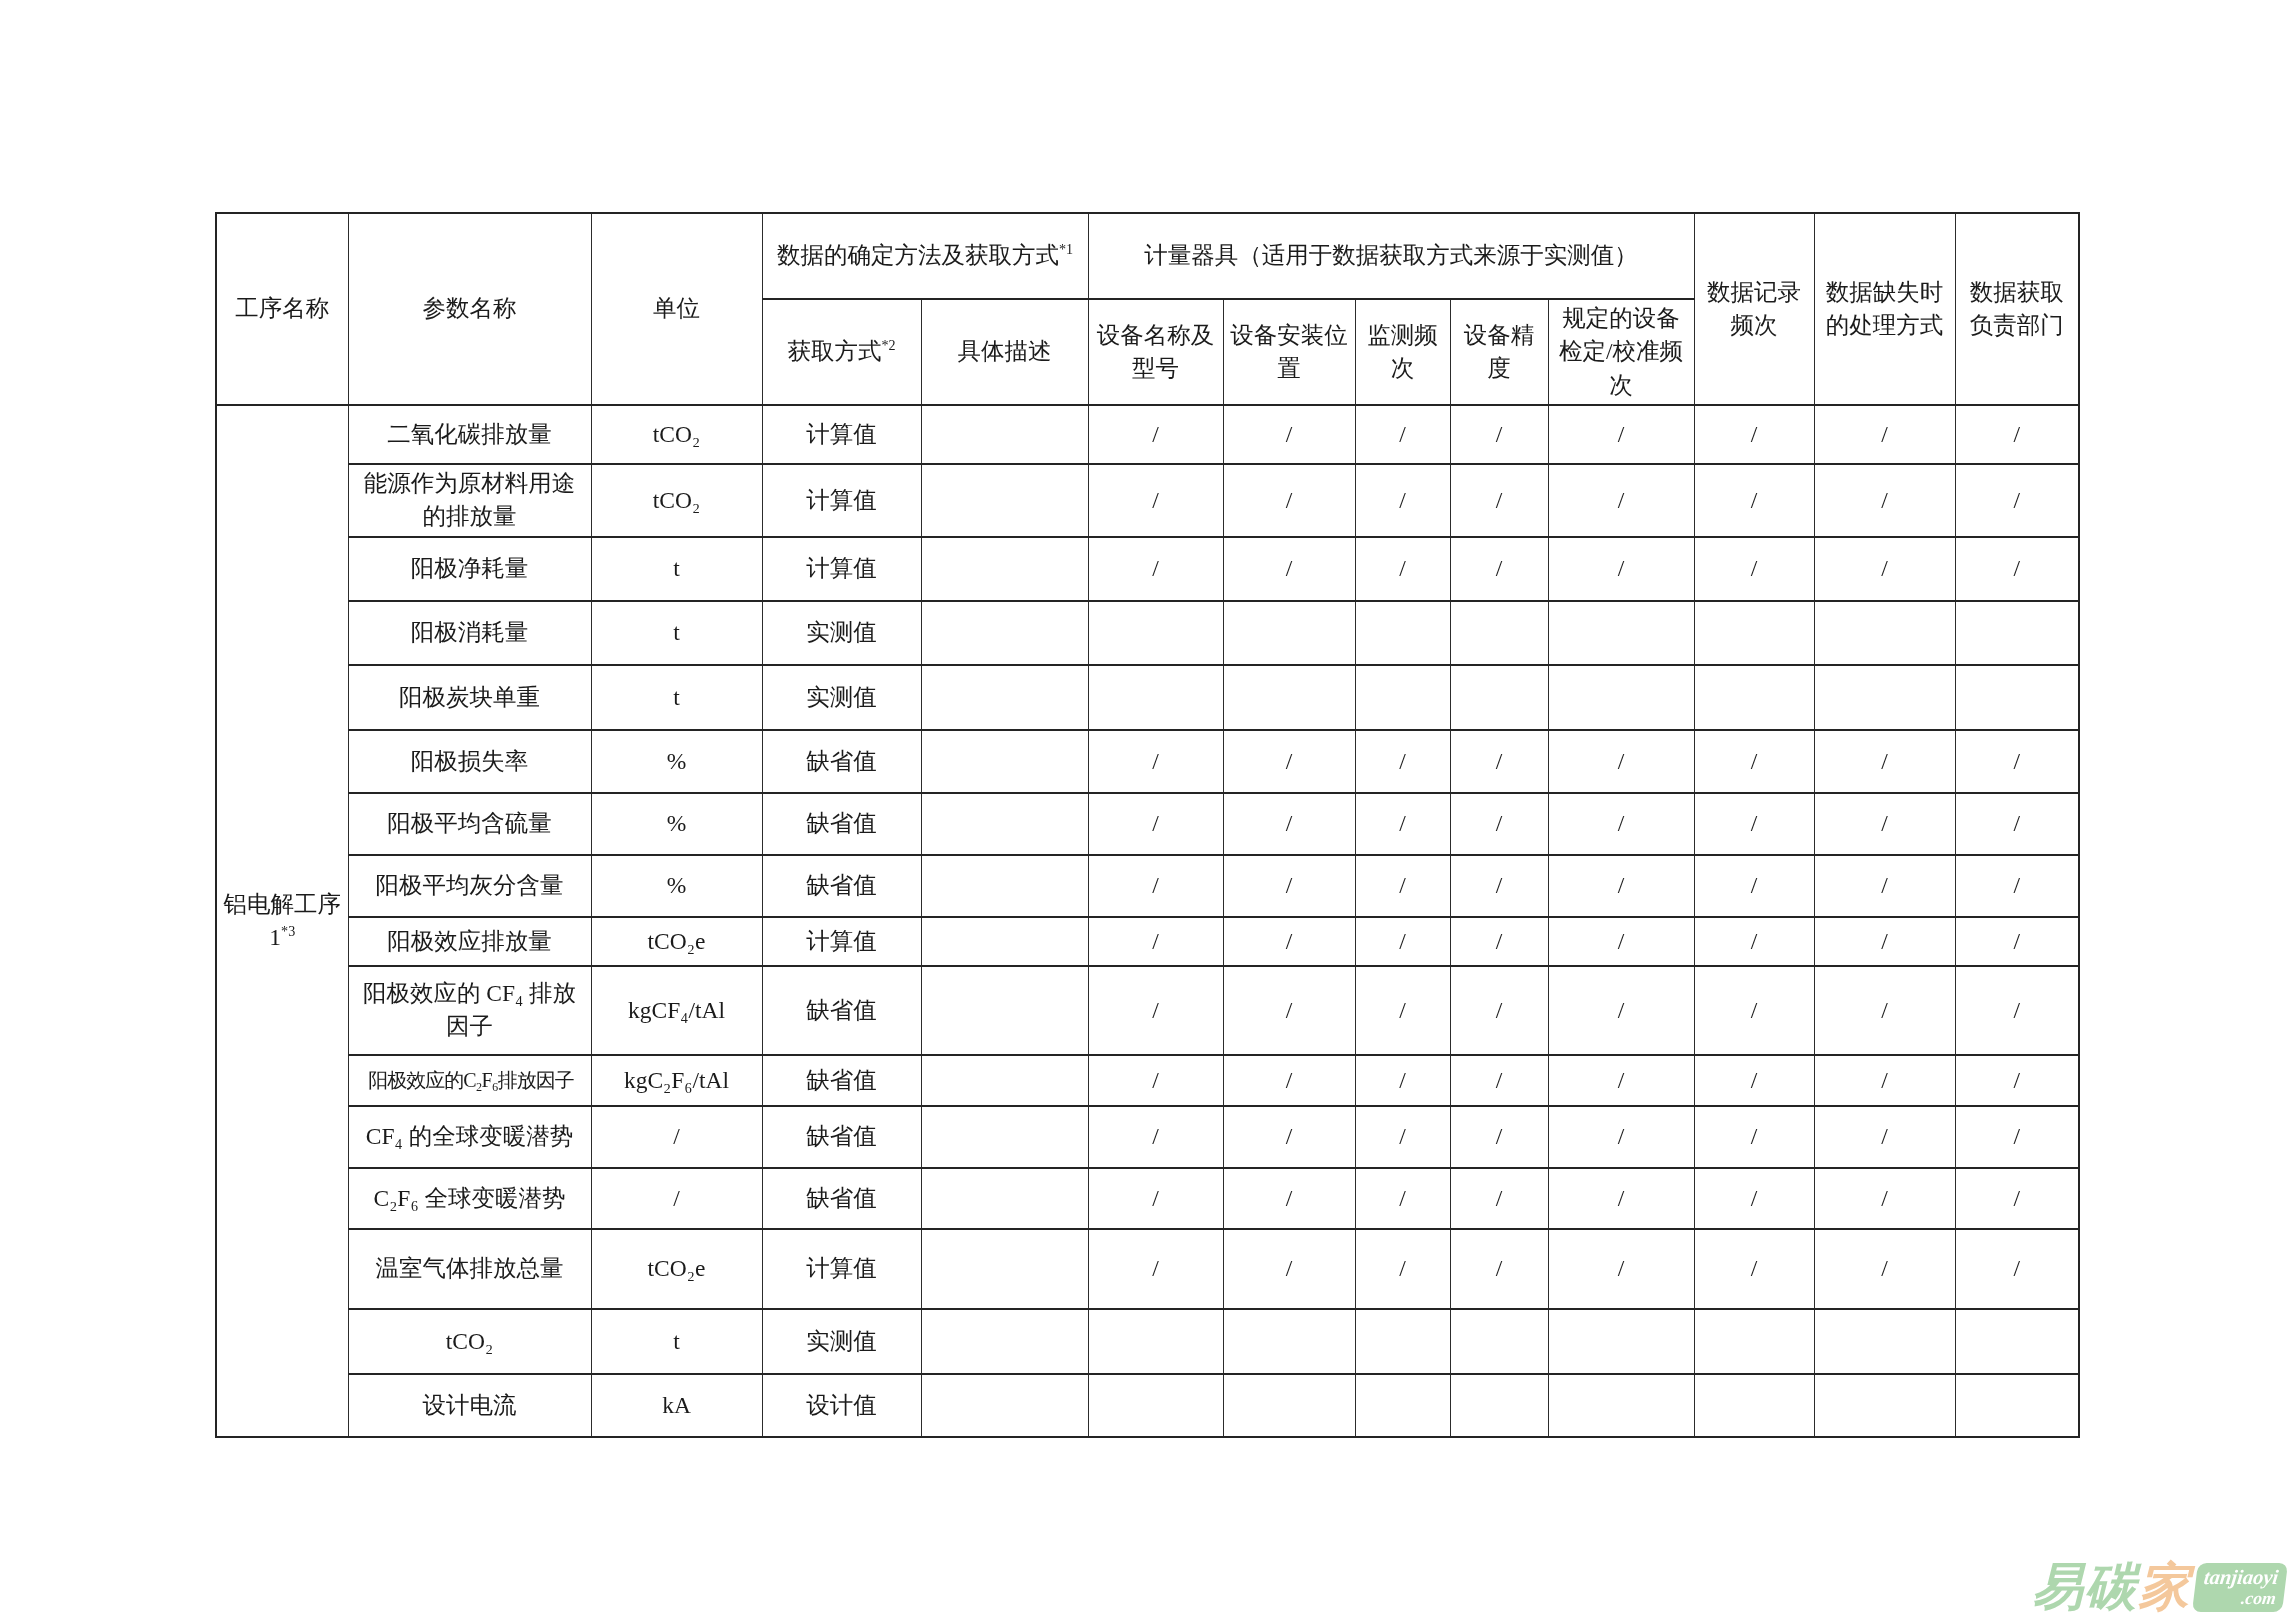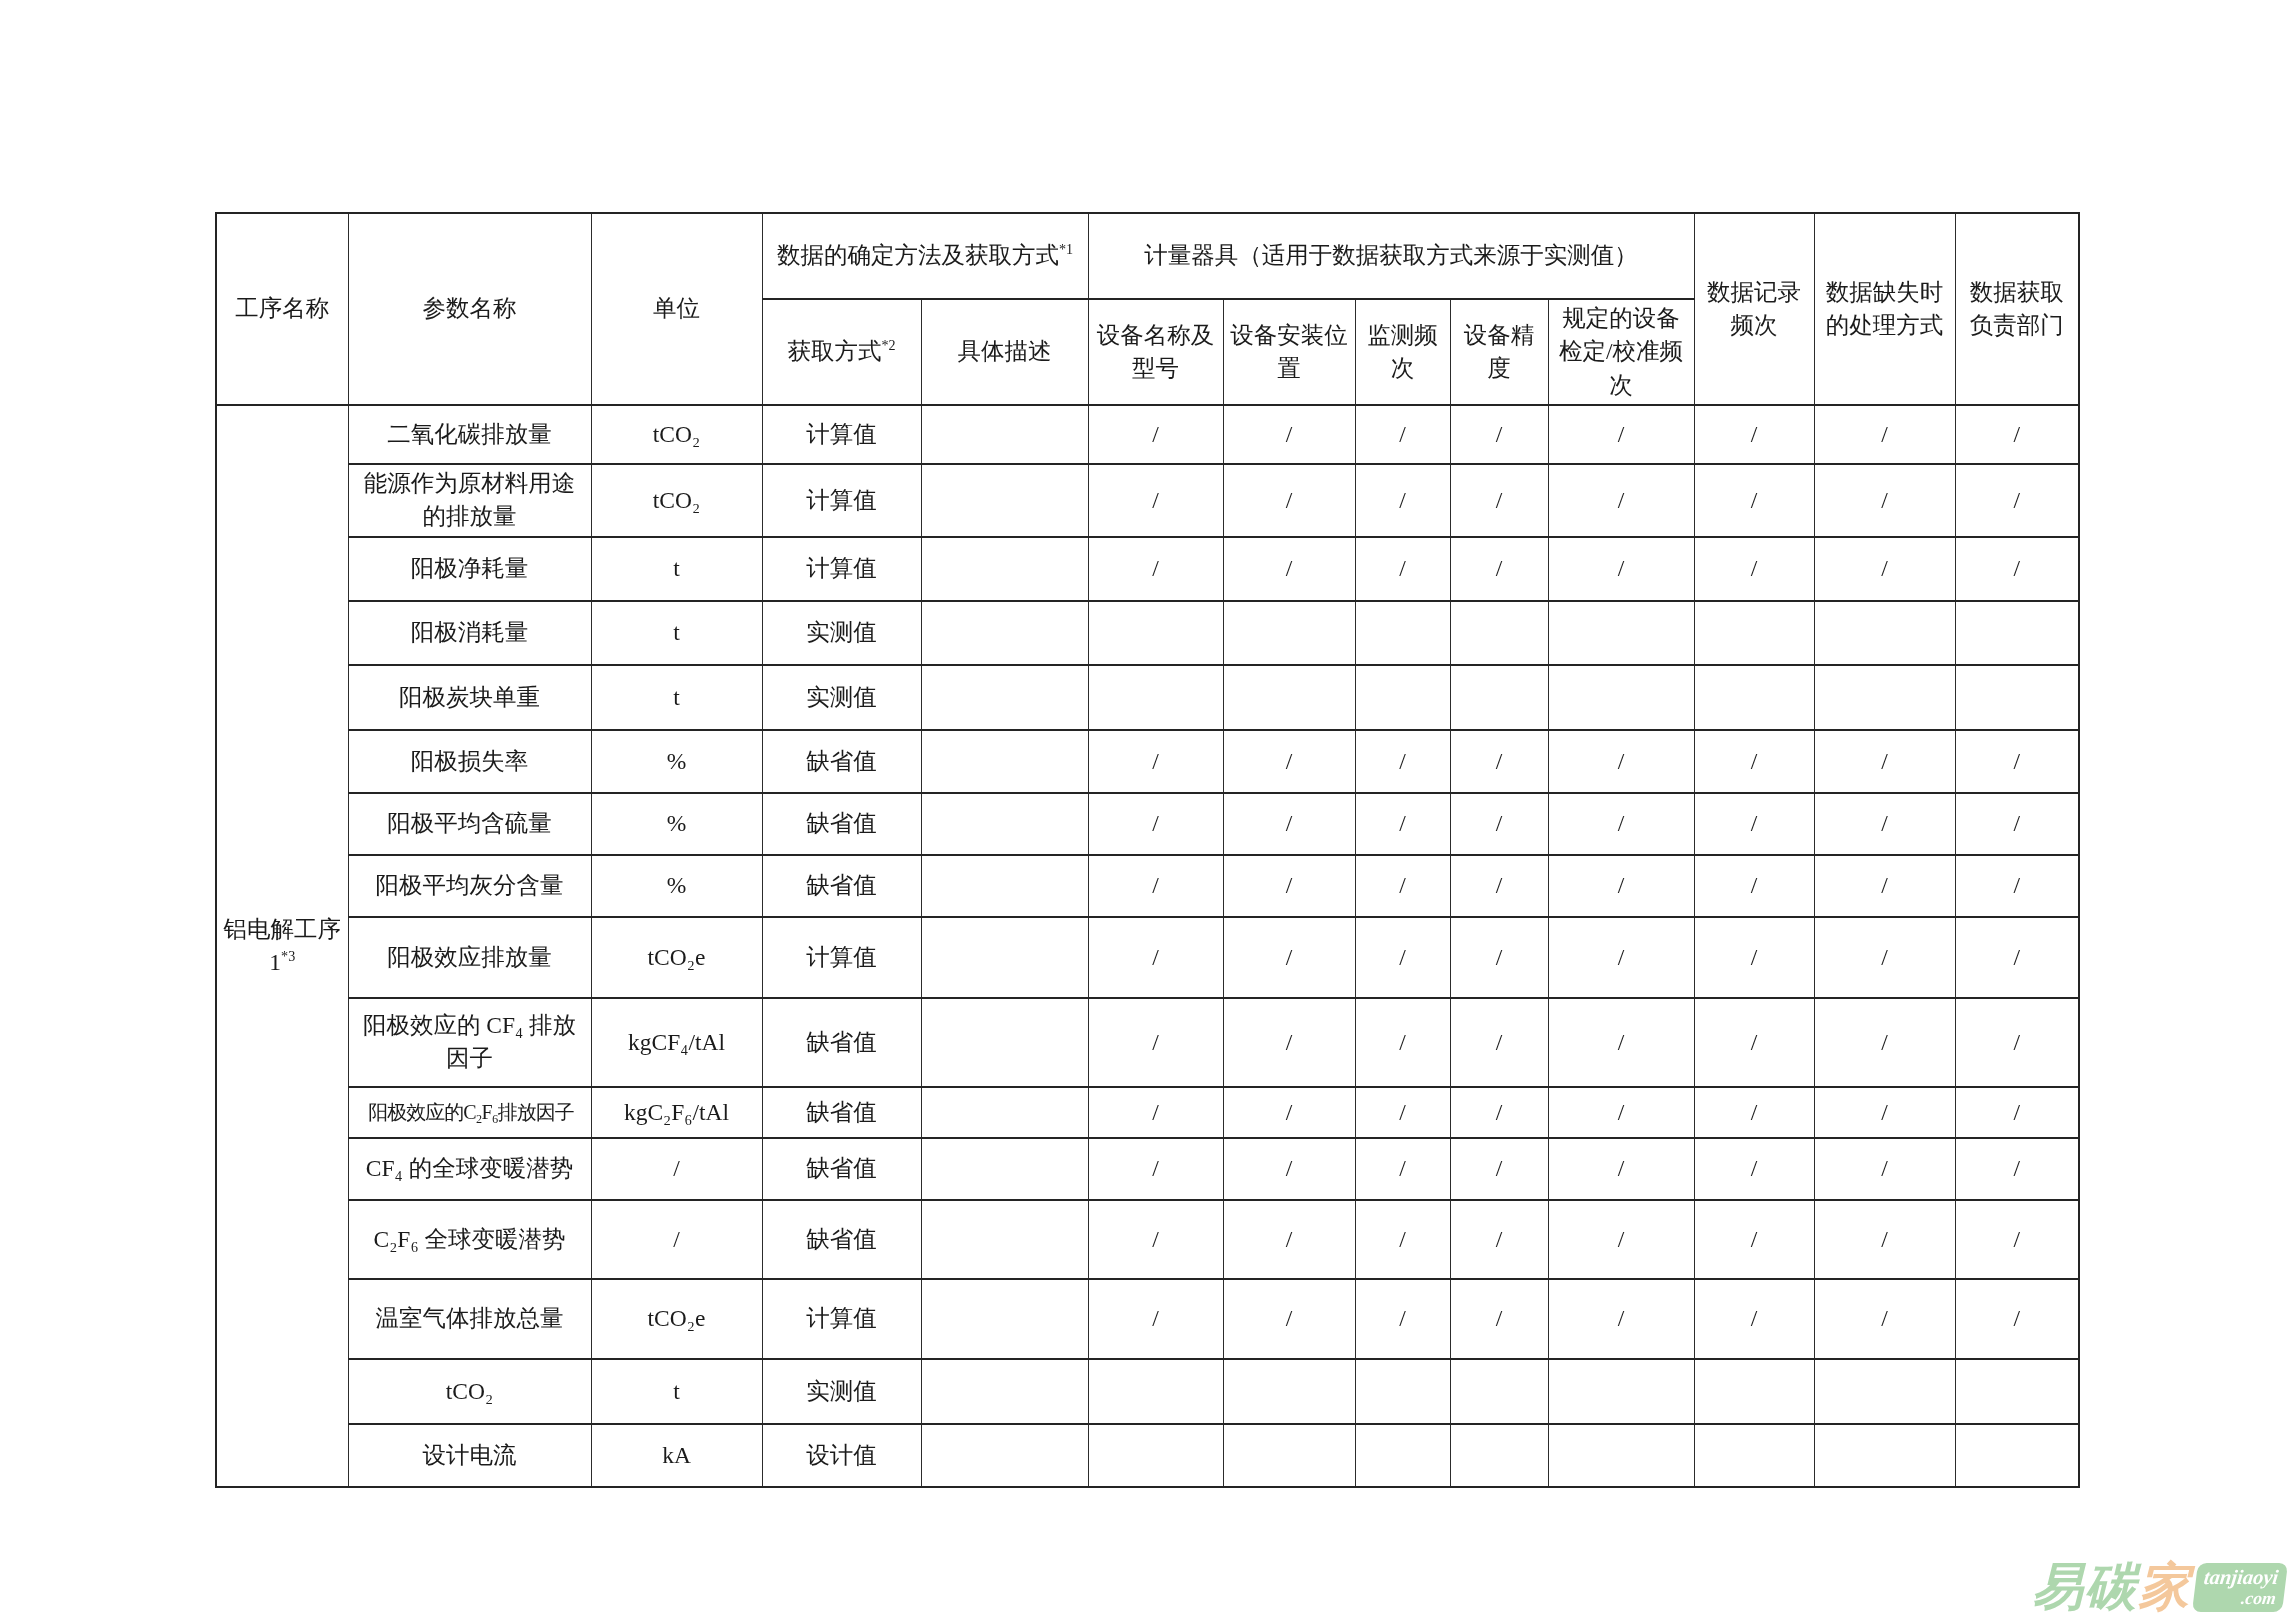--- a/index.html
+++ b/index.html
@@ -260,21 +260,21 @@
           <td></td>
           <td>/</td>
           <td>/</td>
           <td>/</td>
           <td>/</td>
           <td>/</td>
           <td>/</td>
           <td>/</td>
           <td>/</td>
         </tr>
-        <tr style="height: 81px;">
+        <tr style="height: 49px;">
           <td class="param-cell">阳极效应排放量</td>
           <td>tCO₂e</td>
           <td>计算值</td>
           <td></td>
           <td>/</td>
           <td>/</td>
           <td>/</td>
           <td>/</td>
           <td>/</td>
           <td>/</td>
@@ -316,21 +316,21 @@
           <td></td>
           <td>/</td>
           <td>/</td>
           <td>/</td>
           <td>/</td>
           <td>/</td>
           <td>/</td>
           <td>/</td>
           <td>/</td>
         </tr>
-        <tr style="height: 79px;">
+        <tr style="height: 61px;">
           <td class="param-cell">C₂F₆ 全球变暖潜势</td>
           <td>/</td>
           <td>缺省值</td>
           <td></td>
           <td>/</td>
           <td>/</td>
           <td>/</td>
           <td>/</td>
           <td>/</td>
           <td>/</td>

